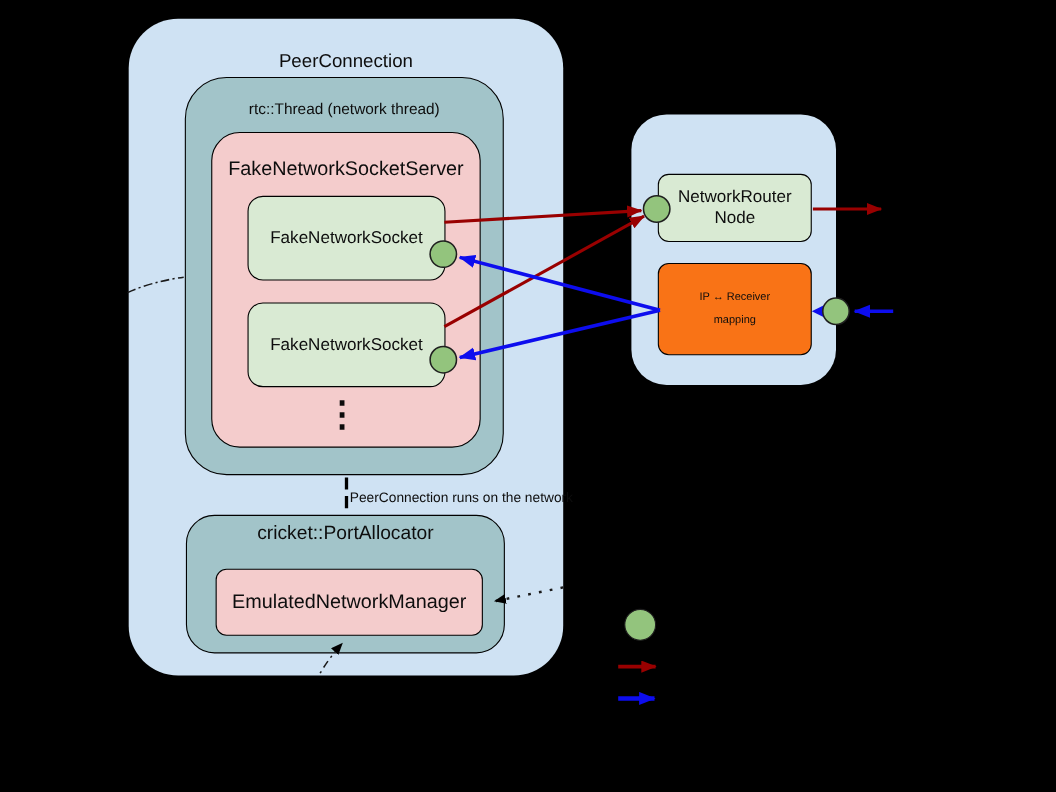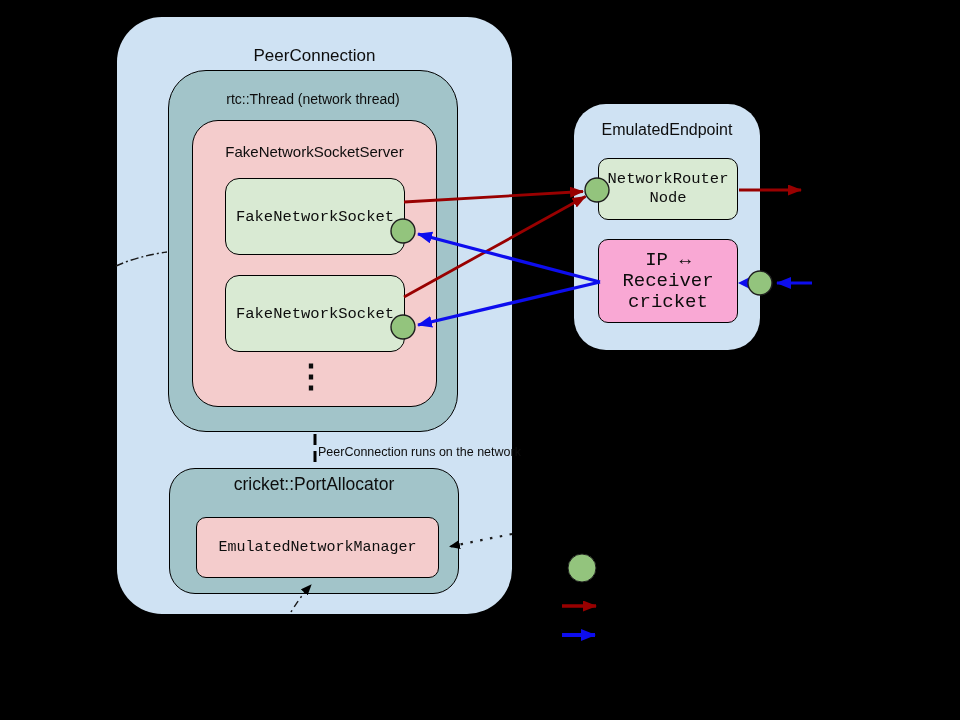--- a/index.html
+++ b/index.html
@@ -1,20 +1,20 @@
 <!DOCTYPE html>
 <html><head>
 <meta charset="utf-8">
 <style>
   html,body{margin:0;padding:0;background:#000;}
   #stage{
     position:relative;width:960px;height:720px;background:#000;overflow:hidden;
     font-family:"Liberation Sans", sans-serif;color:#0d0d0d;
   }
-  .box{position:absolute;box-sizing:border-box;font-family:Liberation Mono, monospace;}
+  .box{position:absolute;box-sizing:border-box;}
   .bordered{border:1.4px solid #000;}
   .title{position:absolute;text-align:center;white-space:nowrap;}
   .center-label{
     position:absolute;display:flex;flex-direction:column;
     align-items:center;justify-content:center;text-align:center;
   }
   svg{position:absolute;left:0;top:0;pointer-events:none;}
   .note{position:absolute;white-space:nowrap;}
 </style>
 </head>
@@ -22,52 +22,51 @@
 
 <div id="stage">
 
   <div class="box" style="left:117px;top:17px;width:395px;height:597px;background:#cfe2f3;border-radius:45px;"></div>
   <div class="title" style="left:117px;top:46px;width:395px;font-size:17px;">PeerConnection</div>
 
   <div class="box bordered" style="left:168px;top:70px;width:290px;height:362px;background:#a2c4c9;border-radius:38px;"></div>
   <div class="title" style="left:168px;top:91px;width:290px;font-size:14px;">rtc::Thread (network thread)</div>
 
   <div class="box bordered" style="left:192px;top:120px;width:245px;height:287px;background:#f4cccc;border-radius:26px;"></div>
-  <div class="title" style="left:192px;top:143px;width:245px;font-size:15px;">FakeNetworkSocketServer</div>
+  <div class="title" style="left:192px;top:143px;width:245px;font-size:18px;">FakeNetworkSocketServer</div>
 
   <div class="box bordered center-label" style="left:225px;top:178px;width:180px;height:77px;background:#d9ead3;border-radius:14px;font-size:15.5px;">
     <span>FakeNetworkSocket</span>
   </div>
 
   <div class="box bordered center-label" style="left:225px;top:275px;width:180px;height:77px;background:#d9ead3;border-radius:14px;font-size:15.5px;">
     <span>FakeNetworkSocket</span>
   </div>
 
   <div class="title" style="left:291px;top:359px;width:40px;font-size:32px;line-height:34px;font-weight:bold;">⋮</div>
 
   <div class="box bordered" style="left:169px;top:468px;width:290px;height:126px;background:#a2c4c9;border-radius:26px;"></div>
   <div class="title" style="left:169px;top:474px;width:290px;font-size:17.5px;">cricket::PortAllocator</div>
 
-  <div class="box bordered center-label" style="left:196px;top:517px;width:243px;height:61px;background:#f4cccc;border-radius:10px;font-size:15px;">
+  <div class="box bordered center-label" style="left:196px;top:517px;width:243px;height:61px;background:#f4cccc;border-radius:10px;font-size:18px;">
     <span>EmulatedNetworkManager</span>
   </div>
 
   <div class="note" style="left:318px;top:445px;font-size:12.5px;">PeerConnection runs on the network</div>
 
   <div class="box" style="left:574px;top:104px;width:186px;height:246px;background:#cfe2f3;border-radius:32px;"></div>
-  <div class="title" style="left:574px;top:121px;width:186px;font-size:16px;">EmulatedEndpoint</div>
 
   <div class="box bordered center-label" style="left:598px;top:158px;width:140px;height:62px;background:#d9ead3;border-radius:10px;font-size:15.5px;line-height:19px;">
     <span>NetworkRouter</span>
     <span>Node</span>
   </div>
 
-  <div class="box bordered center-label" style="left:598px;top:239px;width:140px;height:84px;background:#f9a8d4;border-radius:10px;font-size:19px;line-height:21px;">
+  <div class="box bordered center-label" style="left:598px;top:239px;width:140px;height:84px;background:#f97316;border-radius:10px;font-size:10px;line-height:21px;">
     <span>IP ↔ Receiver</span>
-    <span>cricket</span>
+    <span>mapping</span>
   </div>
 
   <svg width="960" height="720" viewBox="0 0 960 720">
     <defs>
       <marker id="mRed" markerUnits="userSpaceOnUse" markerWidth="15" markerHeight="12" refX="13" refY="5.5" orient="auto">
         <path d="M0,0 L14,5.5 L0,11 Z" fill="#990000"></path>
       </marker>
       <marker id="mBlue" markerUnits="userSpaceOnUse" markerWidth="16" markerHeight="13" refX="14" refY="6" orient="auto">
         <path d="M0,0 L15,6 L0,12 Z" fill="#0d0dee"></path>
       </marker>

